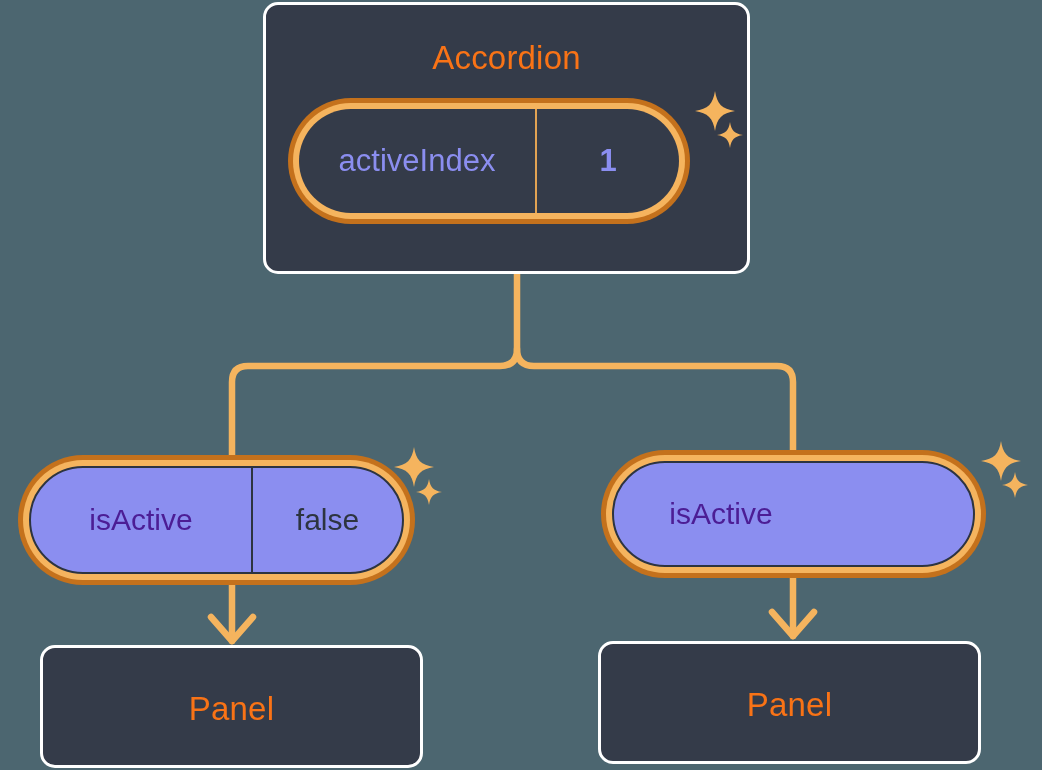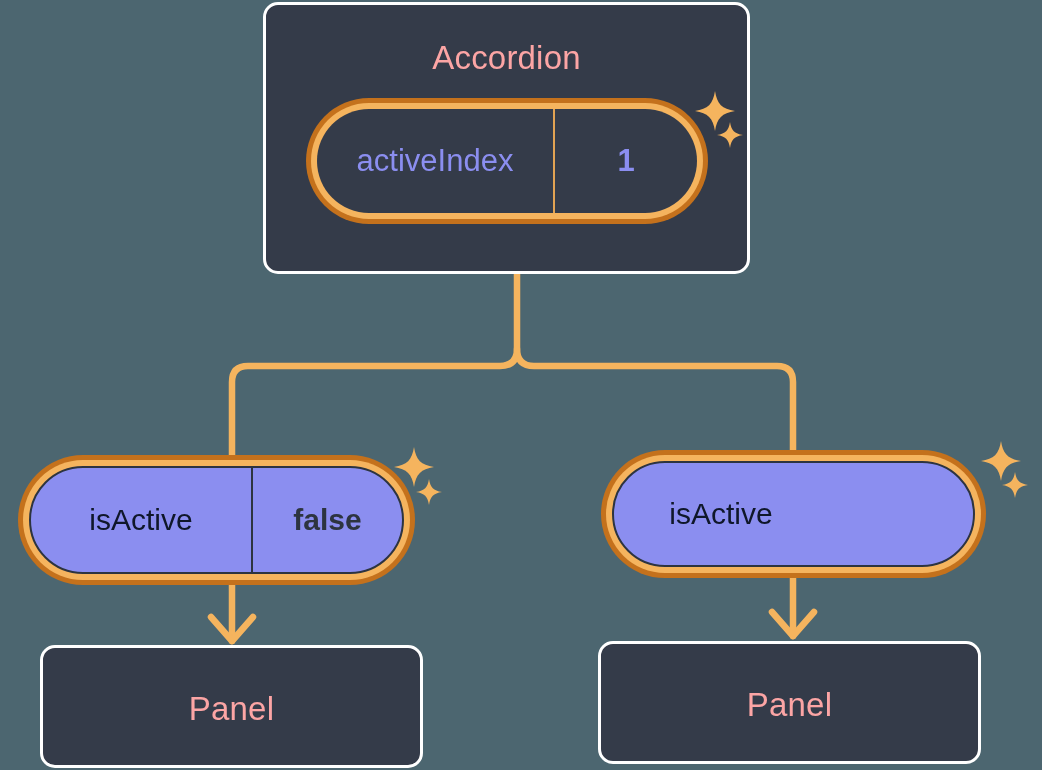--- a/index.html
+++ b/index.html
@@ -35,21 +35,21 @@
     background: #343b49;
     border: 3px solid #ffffff;
     border-radius: 15px;
     box-sizing: border-box;
   }
   .card-title {
     position: absolute;
     left: 0;
     right: 0;
     text-align: center;
-    color: #fca5a5;
+    color: #f97316;
     font-size: 33px;
     font-weight: 400;
     letter-spacing: 0.2px;
     white-space: nowrap;
   }
 
   
   
   .pill {
     position: absolute;
@@ -99,28 +99,28 @@
     font-weight: 700;
     border-left: 2px solid #e2a353;
   }
 
   
   .pill--purple .pill-inner {
     background: #8b8ef0;
     border: 2px solid #2d3440;
   }
   .pill--purple .pill-key {
-    color: #0f172a;
+    color: #4c1d95;
     font-size: 30px;
     font-weight: 400;
   }
   .pill--purple .pill-val {
     color: #2d3440;
     font-size: 30px;
-    font-weight: 700;
+    font-weight: 400;
     border-left: 2px solid #2d3440;
   }
 
   
   .sparkle {
     position: absolute;
     pointer-events: none;
   }
 </style>
 </head>
@@ -146,21 +146,21 @@
     <path d="M 211 617 L 232 641 L 253 617" fill="none" stroke="#f5b45e" stroke-width="6.5" stroke-linecap="round" stroke-linejoin="round"></path>
 
     <path d="M 793 578 L 793 636" fill="none" stroke="#f5b45e" stroke-width="6.5" stroke-linecap="round"></path>
     <path d="M 772 612 L 793 636 L 814 612" fill="none" stroke="#f5b45e" stroke-width="6.5" stroke-linecap="round" stroke-linejoin="round"></path>
   </svg>
 
   <div class="card" style="left:263px; top:2px; width:487px; height:272px;">
     <div class="card-title" style="top:34px;">Accordion</div>
   </div>
 
-  <div class="pill pill--dark" style="left:306px; top:98px; width:402px; height:126px;">
+  <div class="pill pill--dark" style="left:288px; top:98px; width:402px; height:126px;">
     <div class="pill-ring">
       <div class="pill-inner">
         <span class="pill-key" style="width:236px;">activeIndex</span>
         <span class="pill-val" style="flex:1;">1</span>
       </div>
     </div>
   </div>
 
   <svg class="sparkle" style="left:692px; top:88px;" width="46" height="46" viewBox="0 0 46 46">
     <path d="M23 3 C25 16 30 21 43 23 C30 25 25 30 23 43 C21 30 16 25 3 23 C16 21 21 16 23 3 Z" fill="#f5b45e"></path>

